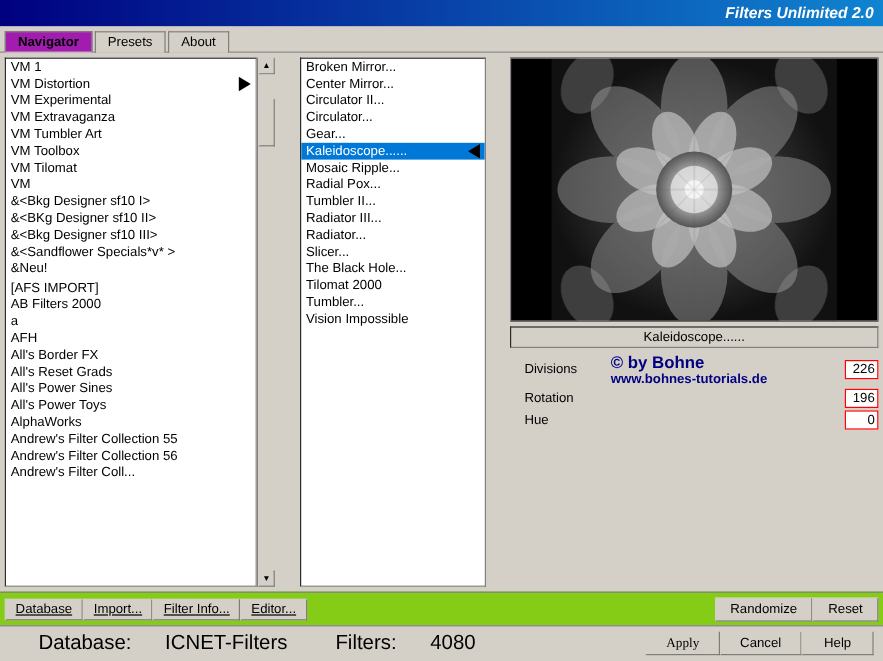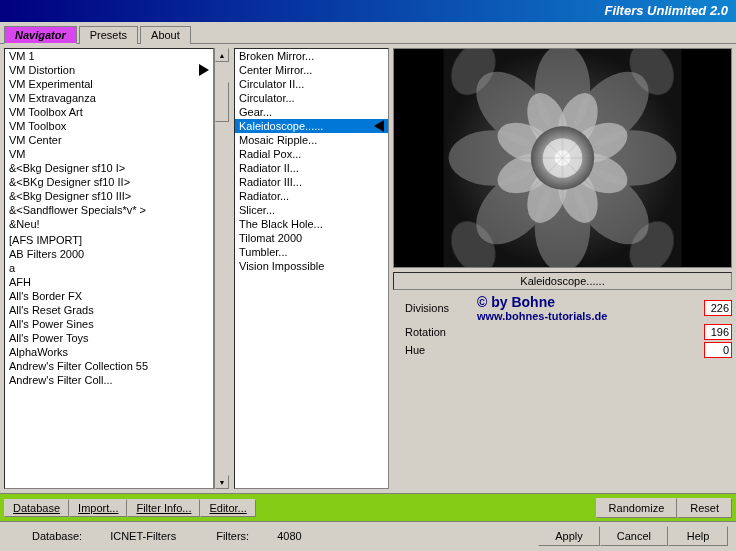--- a/index.html
+++ b/index.html
@@ -27,34 +27,33 @@
       border: 1px solid #808080;
       border-bottom: none;
       background: #d4d0c8;
       cursor: pointer;
       font-size: 11px;
       margin-right: 2px;
       position: relative;
       bottom: -1px;
     }
     .tab.active {
-      background: #d946ef;
+      background: #a21caf;
       border-bottom: 1px solid #d4d0c8;
       z-index: 1;
       font-weight: bold;
-      font-style: italic;
     }
 
     .main-content {
       display: flex;
       flex-direction: row;
       height: calc(551px - 22px - 24px - 28px - 28px);
       background: #d4d0c8;
       padding: 4px;
-      gap: 4px;
+      gap: 20px;
     }
 
     .left-panel {
       width: 210px;
       background: white;
       border: 1px inset #808080;
       overflow-y: auto;
       overflow-x: hidden;
     }
     .left-panel-item {
@@ -157,31 +156,32 @@
       height: 28px;
     }
     .toolbar-btn {
       padding: 2px 8px;
       border: 1px outset #d4d0c8;
       background: #d4d0c8;
       cursor: pointer;
       font-size: 11px;
       text-decoration: underline;
     }
-    .status-item { font-size: 11px; padding-left: 24px; }
+    .status-item { font-size: 17px; padding-left: 24px; }
     .action-btn {
       padding: 3px 16px;
       border: 1px outset #d4d0c8;
       background: #d4d0c8;
       cursor: pointer;
       font-size: 11px;
       min-width: 60px;
     }
     .action-btn.apply {
       background: #d4d0c8;
+      font-family: Liberation Serif, serif;
     }
 
     
     .arrow-right {
       display: inline-block;
       width: 0;
       height: 0;
       border-top: 6px solid transparent;
       border-bottom: 6px solid transparent;
       border-left: 10px solid black;
@@ -277,40 +277,41 @@
 
   <div class="panel-with-scroll">
     <div class="left-panel" id="left-panel">
         <div class="left-panel-item">VM 1</div>
         <div class="left-panel-item has-arrow">
           <span>VM Distortion</span>
           <span class="arrow-right"></span>
         </div>
         <div class="left-panel-item">VM Experimental</div>
         <div class="left-panel-item">VM Extravaganza</div>
-        <div class="left-panel-item">VM Toolbox Art</div>
+        <div class="left-panel-item">VM Tumbler Art</div>
         <div class="left-panel-item">VM Toolbox</div>
-        <div class="left-panel-item">VM Center</div>
+        <div class="left-panel-item">VM Tilomat</div>
         <div class="left-panel-item">VM</div>
         <div class="left-panel-item">&amp;&lt;Bkg Designer sf10 I&gt;</div>
         <div class="left-panel-item">&amp;&lt;BKg Designer sf10 II&gt;</div>
         <div class="left-panel-item">&amp;&lt;Bkg Designer sf10 III&gt;</div>
         <div class="left-panel-item">&amp;&lt;Sandflower Specials*v* &gt;</div>
         <div class="left-panel-item">&amp;Neu!</div>
         <div class="left-panel-item"></div>
         <div class="left-panel-item">[AFS IMPORT]</div>
         <div class="left-panel-item">AB Filters 2000</div>
         <div class="left-panel-item">a</div>
         <div class="left-panel-item">AFH</div>
         <div class="left-panel-item">All's Border FX</div>
         <div class="left-panel-item">All's Reset Grads</div>
         <div class="left-panel-item">All's Power Sines</div>
         <div class="left-panel-item">All's Power Toys</div>
         <div class="left-panel-item">AlphaWorks</div>
         <div class="left-panel-item">Andrew's Filter Collection 55</div>
+        <div class="left-panel-item">Andrew's Filter Collection 56</div>
         <div class="left-panel-item">Andrew's Filter Coll...</div>
       </div>
     <div class="middle-scrollbar">
       <div class="scroll-btn">▲</div>
       <div class="scrollbar-track">
         <div class="scrollbar-thumb"></div>
       </div>
       <div class="scroll-btn">▼</div>
     </div>
   </div>
@@ -318,21 +319,21 @@
   <div class="panel-with-scroll">
     <div class="middle-panel" id="middle-panel">
         <div class="middle-panel-item">Broken Mirror...</div>
         <div class="middle-panel-item">Center Mirror...</div>
         <div class="middle-panel-item">Circulator II...</div>
         <div class="middle-panel-item">Circulator...</div>
         <div class="middle-panel-item">Gear...</div>
         <div class="middle-panel-item selected">Kaleidoscope......<span class="arrow-left" style="float: right;"></span></div>
         <div class="middle-panel-item">Mosaic Ripple...</div>
         <div class="middle-panel-item">Radial Pox...</div>
-        <div class="middle-panel-item">Radiator II...</div>
+        <div class="middle-panel-item">Tumbler II...</div>
         <div class="middle-panel-item">Radiator III...</div>
         <div class="middle-panel-item">Radiator...</div>
         <div class="middle-panel-item">Slicer...</div>
         <div class="middle-panel-item">The Black Hole...</div>
         <div class="middle-panel-item">Tilomat 2000</div>
         <div class="middle-panel-item">Tumbler...</div>
         <div class="middle-panel-item">Vision Impossible</div>
       </div>
   </div>
 

